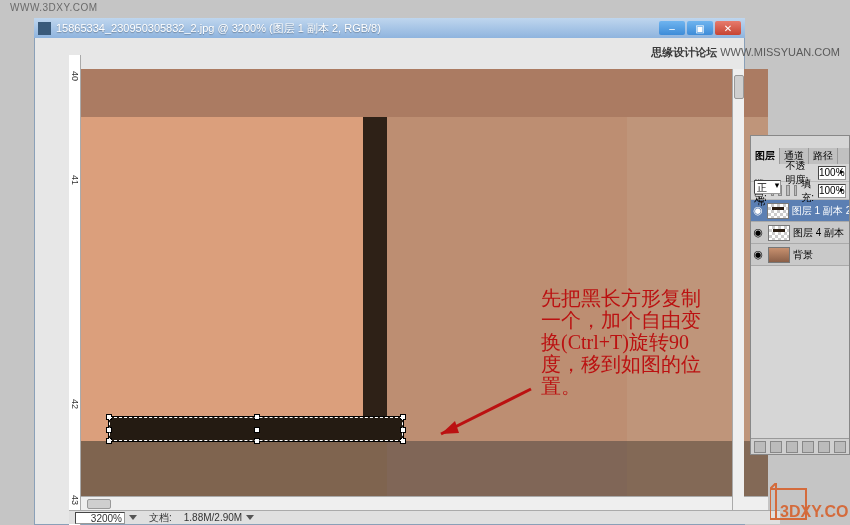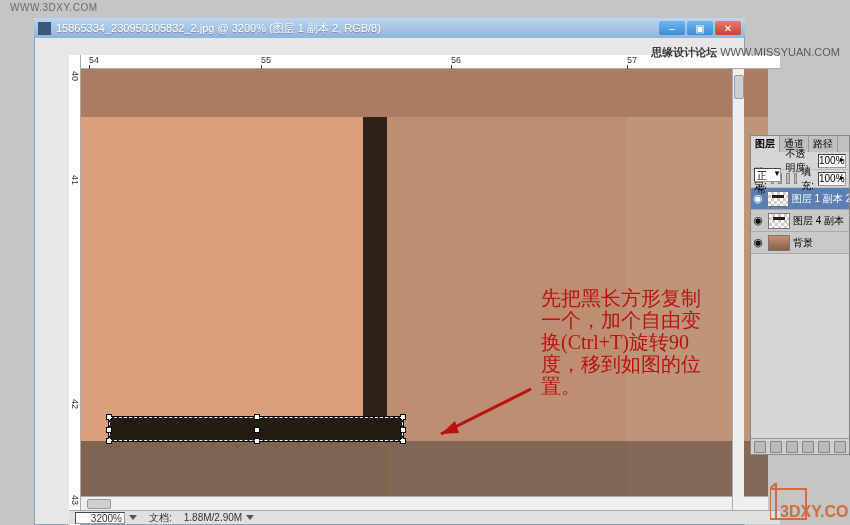--- a/index.html
+++ b/index.html
@@ -50,21 +50,21 @@
   .scroll-h .thumb { position: absolute; left: 6px; top: 2px; height: 10px; width: 24px; background: #cfcfcf; border: 1px solid #999; border-radius: 2px; }
   .scroll-v { position: absolute; right: 0; top: 51px; width: 12px; height: 446px; background: #efefef; border-left: 1px solid #aaa; }
   .scroll-v .thumb { position: absolute; left: 1px; top: 6px; width: 10px; height: 24px; background: #cfcfcf; border: 1px solid #999; border-radius: 2px; }
 
   .statusbar { position: absolute; left: 34px; bottom: 0; width: 711px; height: 14px; background: #e0e0e0; border-top: 1px solid #aaa; display: flex; align-items: center; font-size: 10px; color: #333; padding: 0 6px; gap: 12px; }
   .statusbar .zoombox { width: 50px; height: 12px; background: #fff; border: 1px inset #999; text-align: right; padding-right: 2px; }
   .statusbar .tri { width: 0; height: 0; border-left: 4px solid transparent; border-right: 4px solid transparent; border-top: 5px solid #555; margin-left: -8px; }
 
   
   .panel { position: absolute; right: 0; top: 135px; width: 100px; height: 320px; background: #d6d6d6; border: 1px solid #888; font-size: 10px; }
-  .panel .tabs { display: flex; height: 16px; background: #c0c0c0; }
+  .panel .tabs { display: flex; height: 16px; background: #c0c0c0; margin-top: 12px; }
   .panel .tab { padding: 1px 4px; border-right: 1px solid #999; }
   .panel .tab.active { background: #d6d6d6; font-weight: bold; }
   .panel .row { display: flex; align-items: center; height: 18px; padding: 0 3px; border-bottom: 1px solid #bbb; gap: 4px; }
   .panel .select { background: #fff; border: 1px inset #999; padding: 0 10px 0 2px; height: 14px; position: relative; margin-top: 29px; }
   .panel .select::after { content: "▾"; position: absolute; right: 1px; top: -1px; font-size: 9px; }
   .panel .opval { width: 28px; background: #fff; border: 1px inset #999; text-align: right; padding-right: 8px; height: 14px; position: relative; }
   .panel .opval::after { content: "▸"; position: absolute; right: 1px; top: 0; font-size: 8px; }
   .panel .lockrow .ic { width: 11px; height: 11px; background: #bbb; border: 1px solid #888; }
   .panel .layers { background: #c9c9c9; }
   .panel .layer { display: flex; align-items: center; height: 22px; border-bottom: 1px solid #aaa; }
@@ -95,26 +95,20 @@
   <div class="txt">15865334_230950305832_2.jpg @ 3200% (图层 1 副本 2, RGB/8)</div>
   <div class="winbtns">
     <div class="winbtn min">–</div>
     <div class="winbtn max">▣</div>
     <div class="winbtn close">✕</div>
   </div>
 </div>
 
 <div class="frame">
 
-  <div class="ruler-h">
-    <div class="tick" style="left:8px">54</div>
-    <div class="tick" style="left:180px">55</div>
-    <div class="tick" style="left:370px">56</div>
-    <div class="tick" style="left:546px">57</div>
-  </div>
 
   <div class="ruler-v">
     <div class="tick" style="top:16px">40</div>
     <div class="tick" style="top:120px">41</div>
     <div class="tick" style="top:344px">42</div>
     <div class="tick" style="top:440px">43</div>
   </div>
 
   <div class="canvas-area">
     <div class="pixel-big p5"></div>

